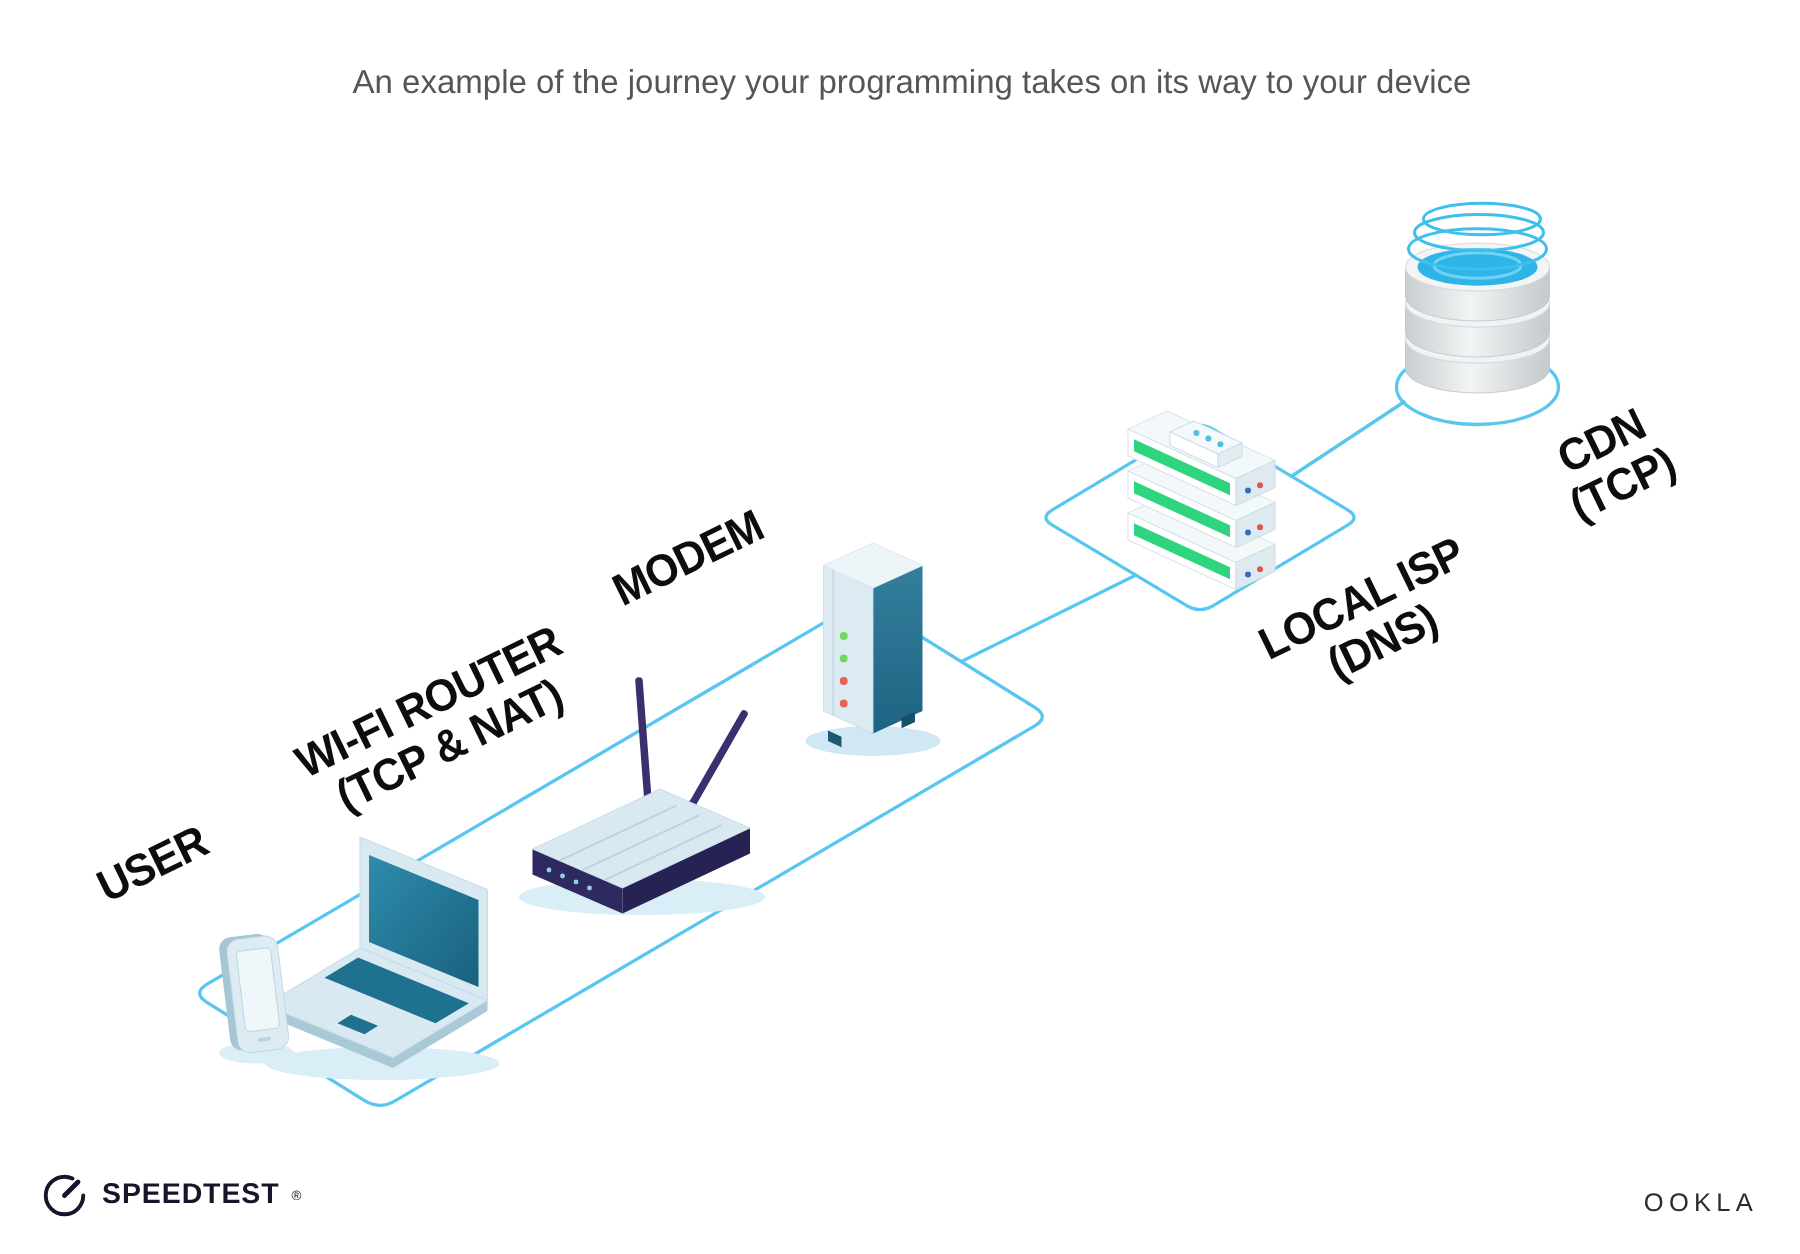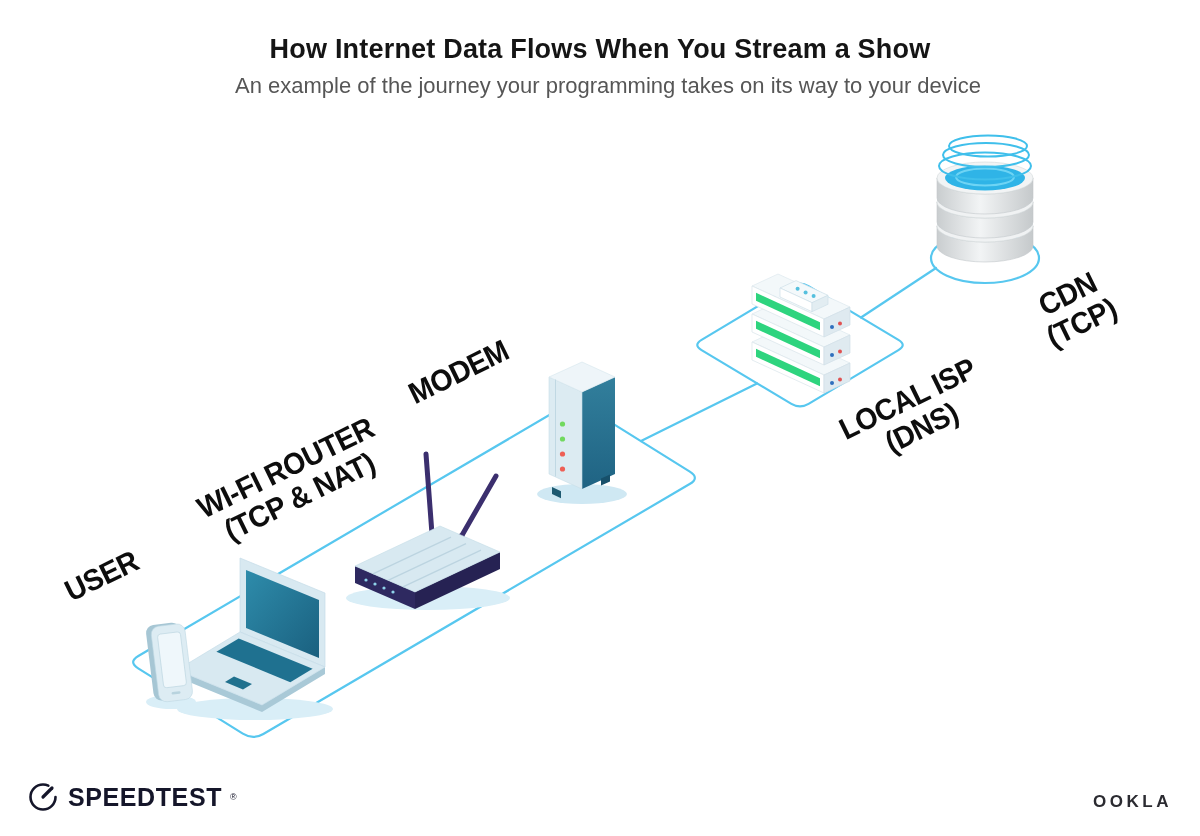--- a/index.html
+++ b/index.html
@@ -9,30 +9,29 @@
   }
   header{position:absolute;top:34px;left:0;right:0;text-align:center;z-index:3;}
   h1{margin:0;font-size:27px;font-weight:bold;color:#151515;letter-spacing:.2px;}
   .subtitle{margin:8px 0 0;font-size:22px;color:#565656;font-weight:400;padding-left:16px;}
   svg.diagram{position:absolute;left:0;top:0;z-index:1;}
   .node-label{
     font-family:"Liberation Sans",sans-serif;font-weight:bold;font-size:30px;
     fill:#0d0d0d;text-anchor:middle;letter-spacing:-0.5px;
   }
   .footer-left{position:absolute;left:26px;bottom:22px;display:flex;align-items:center;gap:8px;z-index:3;}
-  .speedtest-text{font-size:25px;font-weight:bold;color:#15162a;letter-spacing:.6px;}
+  .speedtest-text{font-size:19px;font-weight:bold;color:#15162a;letter-spacing:.6px;}
   .tm{font-size:9px;vertical-align:super;color:#15162a;}
   .footer-right{position:absolute;right:28px;bottom:24px;z-index:3;
-    font-size:17px;font-weight:bold;letter-spacing:3.5px;color:#2b2b31;}
+    font-size:17px;font-weight:normal;letter-spacing:3.5px;color:#2b2b31;}
 </style>
 </head>
 <body>
 
 <header>
-  <h1>How Internet Data Flows When You Stream a Show</h1>
   <p class="subtitle">An example of the journey your programming takes on its way to your device</p>
 </header>
 
 <svg class="diagram" width="1200" height="836" viewBox="0 0 1200 836">
   <defs>
     <linearGradient id="tealScreen" x1="0" y1="0" x2="1" y2="1">
       <stop offset="0" stop-color="#2e8cab"></stop>
         <stop offset="1" stop-color="#1a607f"></stop>
     </linearGradient>
     <linearGradient id="modemSide" x1="0" y1="0" x2="0" y2="1">

